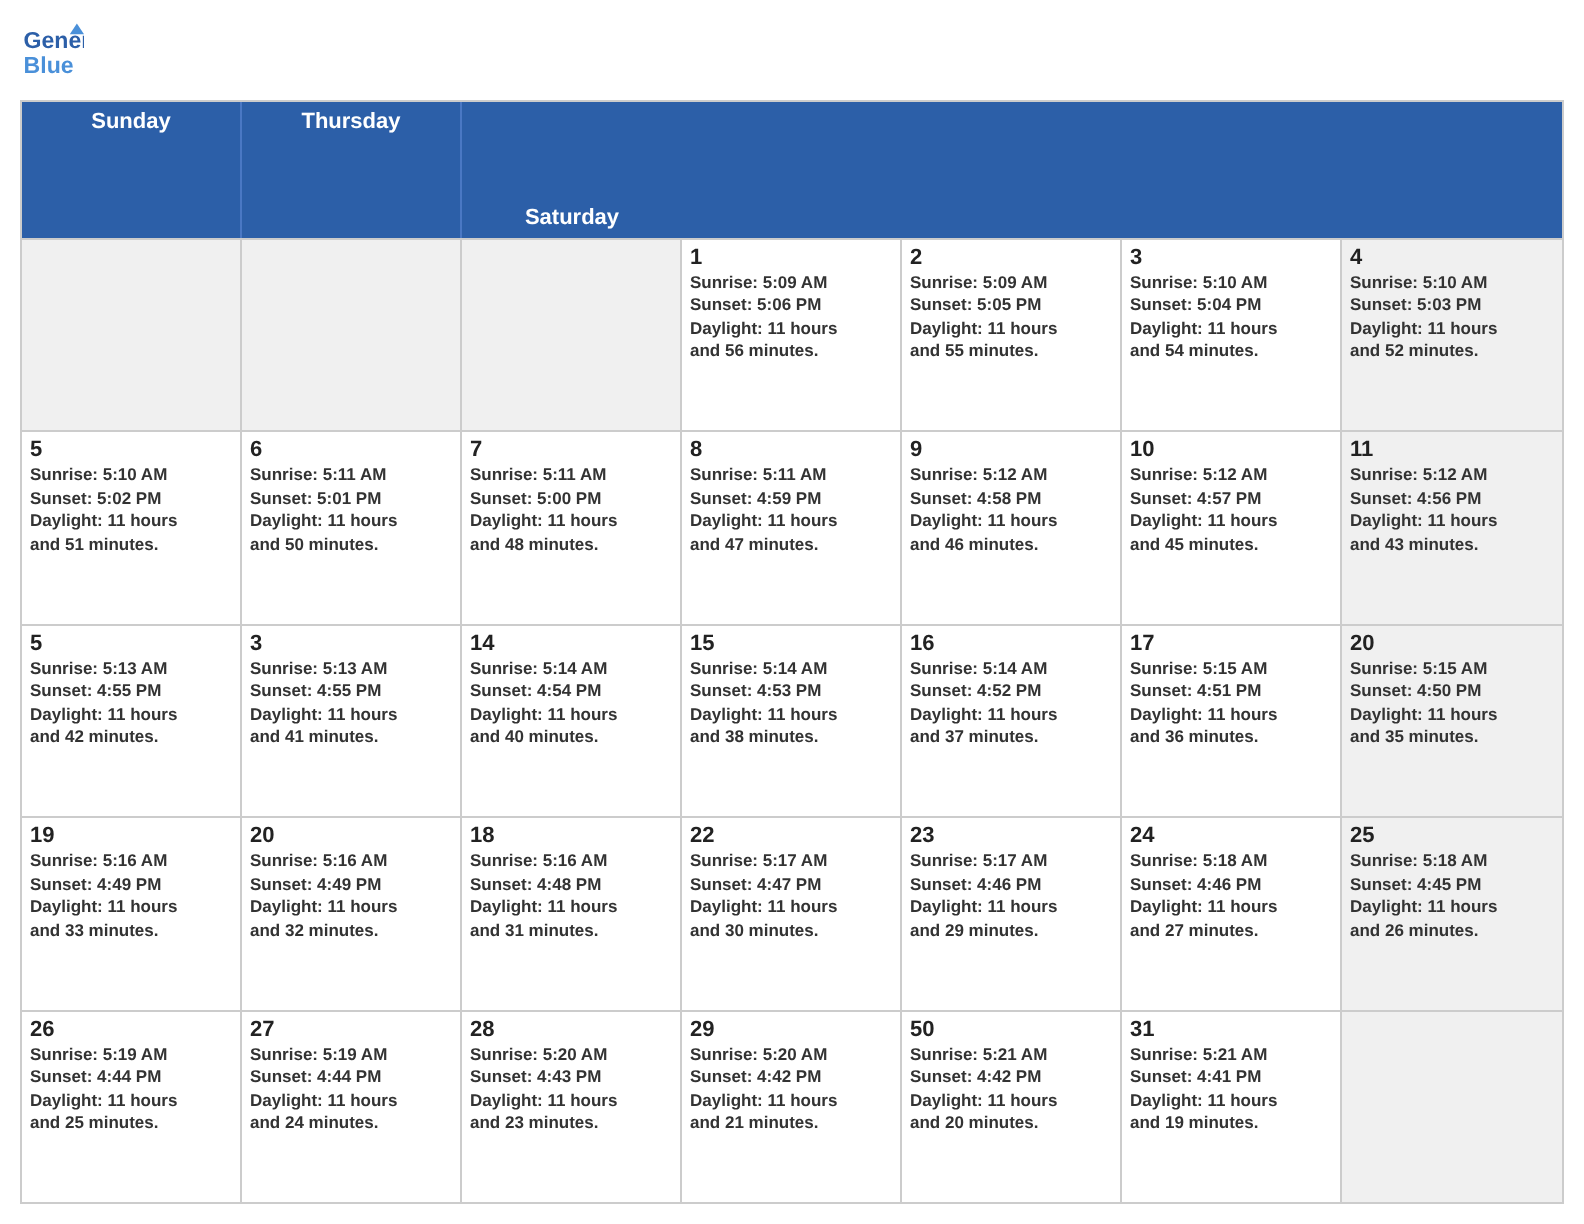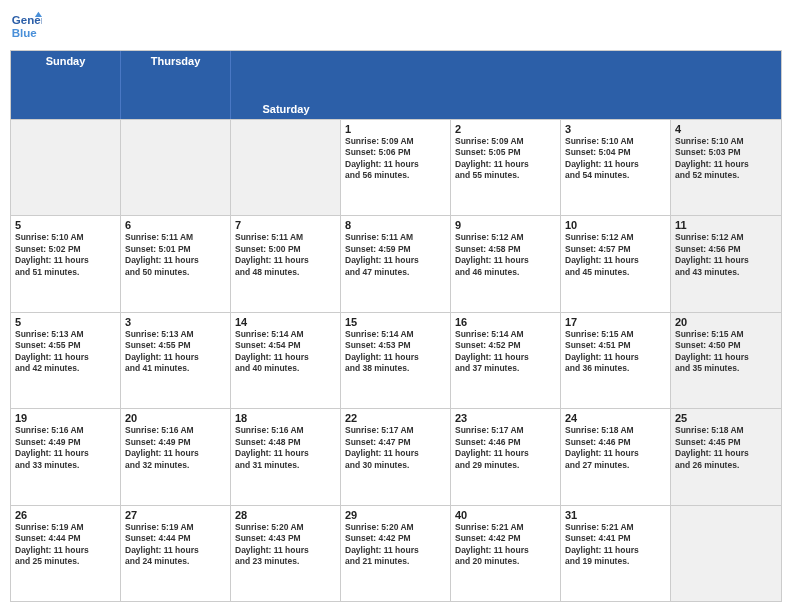--- a/index.html
+++ b/index.html
@@ -335,21 +335,21 @@
 and 23 minutes.</div>
           </div>
           <div class="cal-cell">
             <span class="day-num">29</span>
             <div class="cell-text" style="white-space: pre-line;">Sunrise: 5:20 AM
 Sunset: 4:42 PM
 Daylight: 11 hours
 and 21 minutes.</div>
           </div>
           <div class="cal-cell">
-            <span class="day-num">40</span>
+            <span class="day-num">50</span>
             <div class="cell-text" style="white-space: pre-line;">Sunrise: 5:21 AM
 Sunset: 4:42 PM
 Daylight: 11 hours
 and 20 minutes.</div>
           </div>
           <div class="cal-cell">
             <span class="day-num">31</span>
             <div class="cell-text" style="white-space: pre-line;">Sunrise: 5:21 AM
 Sunset: 4:41 PM
 Daylight: 11 hours

